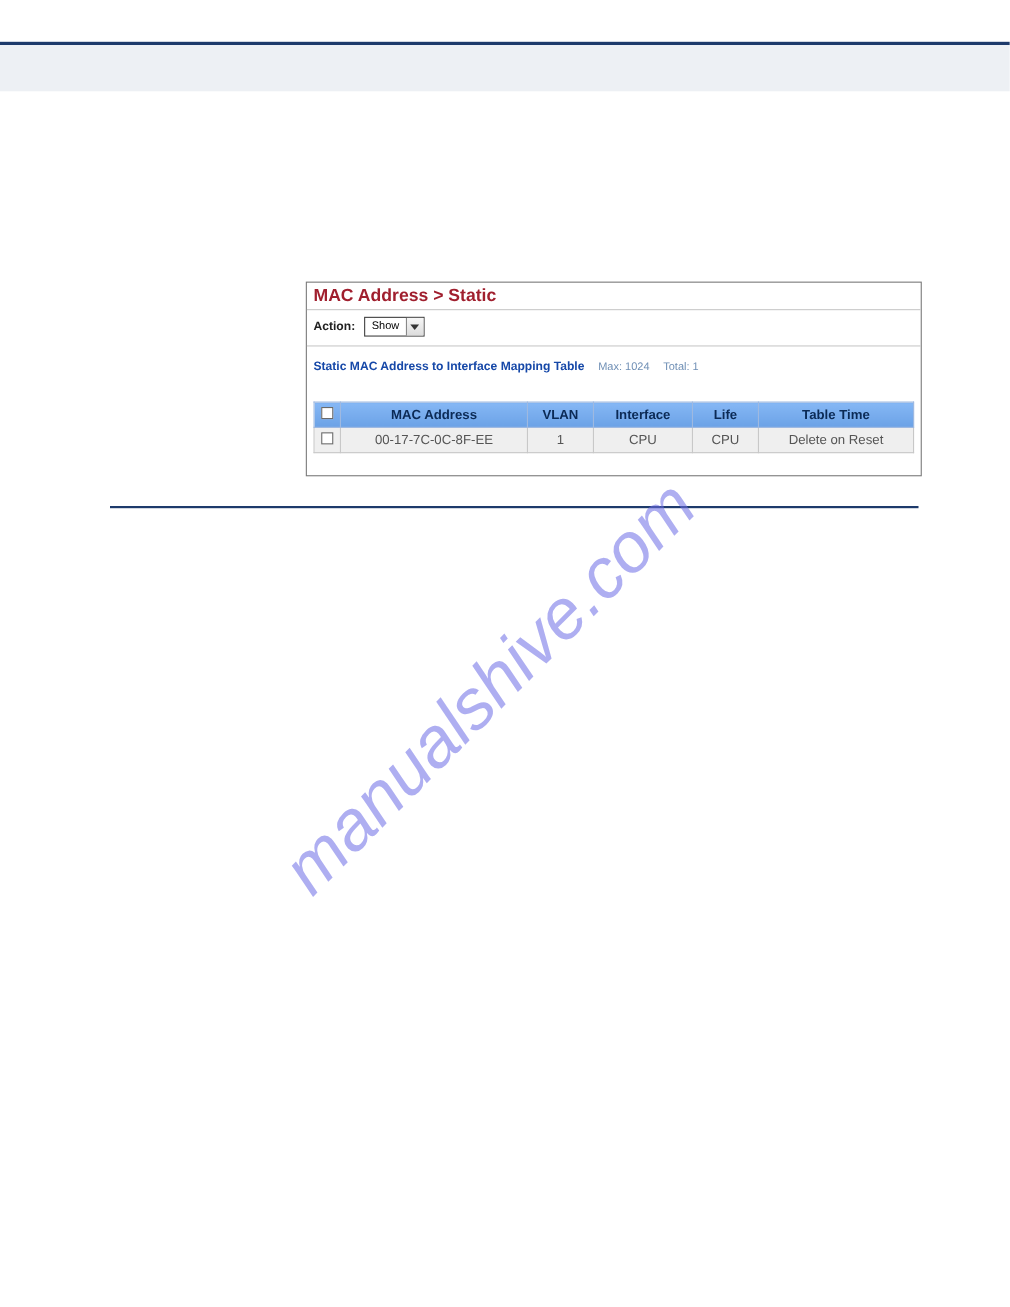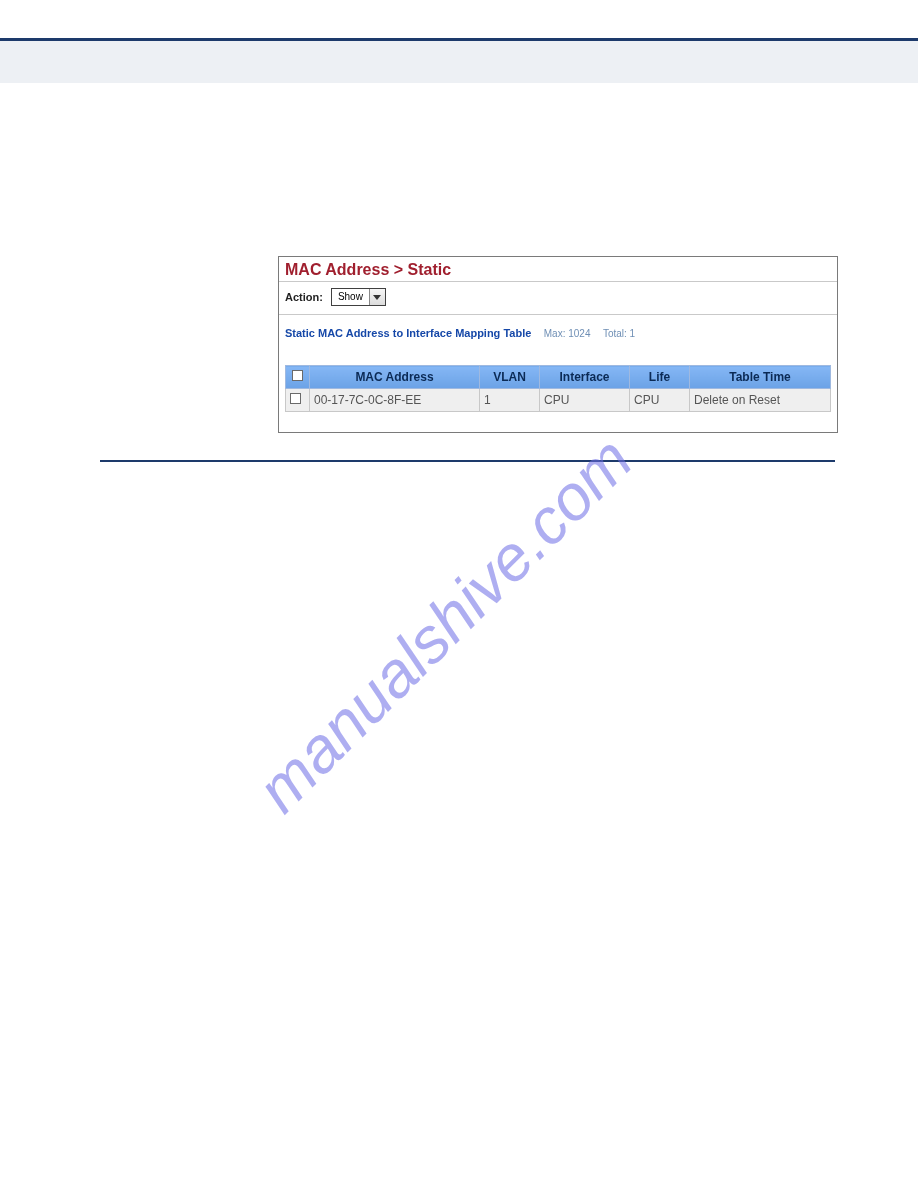--- a/index.html
+++ b/index.html
@@ -108,21 +108,21 @@
     color: #0b2a55;
     font-weight: bold;
     padding: 4px 4px;
     border: 1px solid #9fb9e0;
     text-align: center;
   }
   table.mac-table td {
     background: #efefef;
     border: 1px solid #c8c8c8;
     padding: 4px 4px;
-    text-align: left;
+    text-align: center;
     color: #555;
   }
   .hdr-cb, .row-cb {
     width: 11px; height: 11px;
     display: inline-block;
     border: 1px solid #6a6a6a;
     background: #fff;
   }
   .button-row {
     text-align: center;

